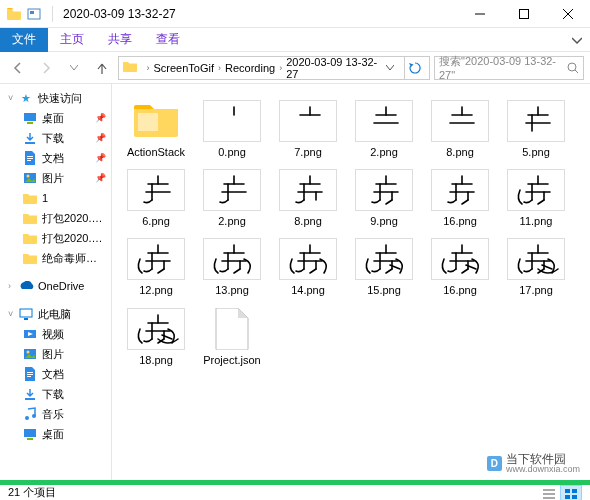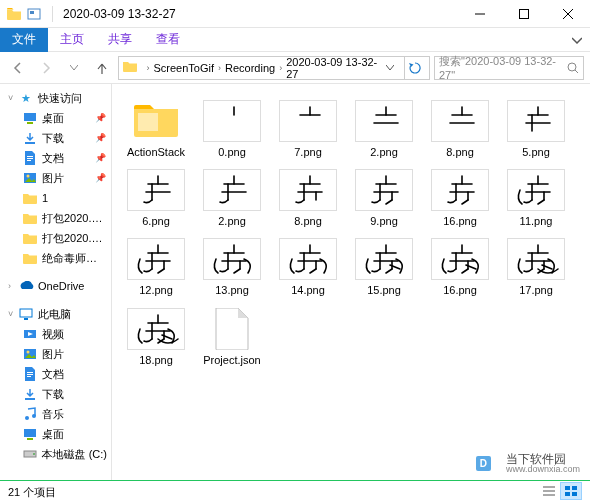--- a/index.html
+++ b/index.html
@@ -43,21 +43,21 @@
 .sidebar .group-gap { height: 8px; }
 
 .content { flex: 1; padding: 12px 8px; overflow: auto; }
 .files-grid { display: flex; flex-wrap: wrap; gap: 2px 4px; align-content: flex-start; }
 .file-item { width: 72px; display: flex; flex-direction: column; align-items: center; padding: 4px 2px; cursor: pointer; }
 .file-thumb { width: 58px; height: 42px; border: 1px solid #ddd; background: #fff; display: flex; align-items: center; justify-content: center; margin-bottom: 4px; overflow: hidden; }
 .file-thumb.folder { border: none; }
 .file-thumb.json { border: none; }
 .file-label { font-size: 11px; text-align: center; color: #000; word-break: break-all; line-height: 1.2; }
 
-.statusbar { height: 20px; border-top: 1px solid #22c55e; display: flex; align-items: flex-end; padding: 0 8px; font-size: 11px; color: #000; background: #fff; }
+.statusbar { height: 20px; border-top: 5px solid #22c55e; display: flex; align-items: flex-start; padding: 0 8px; font-size: 11px; color: #000; background: #fff; }
 .statusbar .sb-spacer { flex: 1; }
 .statusbar .view-btn { width: 22px; height: 18px; display: flex; align-items: center; justify-content: center; color: #555; border: 1px solid transparent; }
 .statusbar .view-btn.active { background: #cce8ff; border-color: #99d1ff; color: #0078d7; }
 
 .watermark { position: absolute; right: 10px; bottom: 26px; color: #444; display: flex; align-items: center; gap: 4px; font-size: 12px; }
 .watermark .wm-badge { background: #5aa9e6; color: #fff; font-weight: bold; padding: 2px 4px; border-radius: 2px; font-size: 10px; }
 .watermark .wm-sub { font-size: 9px; color: #888; }
 
 svg { display: block; }
 </style>
@@ -321,29 +321,20 @@
         </div>
         <div class="tree-item child">
           <span class="ic">
             <svg width="14" height="12">
               <rect x="1" y="1" width="12" height="8" fill="#2e8ae6"></rect>
               <rect x="4" y="10" width="6" height="2" fill="#7fba00"></rect>
             </svg>
           </span>
           <span>桌面</span>
         </div>
-        <div class="tree-item child">
-          <span class="ic">
-            <svg width="14" height="10">
-              <rect x="1" y="2" width="12" height="6" fill="#ccc" stroke="#888"></rect>
-              <circle cx="11" cy="5" r="1" fill="#5a5"></circle>
-            </svg>
-          </span>
-          <span>本地磁盘 (C:)</span>
-        </div>
       </div>
 
   </div>
 
   <div class="content">
     <div class="files-grid" id="files-grid">
         <div class="file-item">
           <div class="file-thumb folder">
             <svg width="48" height="40" viewBox="0 0 48 40">
               <path fill="#ffb900" d="M2 6a2 2 0 0 1 2-2h14l4 4H2z"></path>
@@ -662,17 +653,17 @@
         <rect x="0" y="0" width="5" height="4" fill="#0078d7"></rect>
         <rect x="7" y="0" width="5" height="4" fill="#0078d7"></rect>
         <rect x="0" y="6" width="5" height="4" fill="#0078d7"></rect>
         <rect x="7" y="6" width="5" height="4" fill="#0078d7"></rect>
       </svg>
     </div>
 </div>
 
 <div class="watermark">
   <span class="wm-badge">D</span>
-  <span style="display:flex;flex-direction:column;line-height:1;margin-left:11px;">
+  <span style="display:flex;flex-direction:column;line-height:1;">
     <span>当下软件园</span>
     <span class="wm-sub">www.downxia.com</span>
   </span>
 </div>
 
 </body></html>

